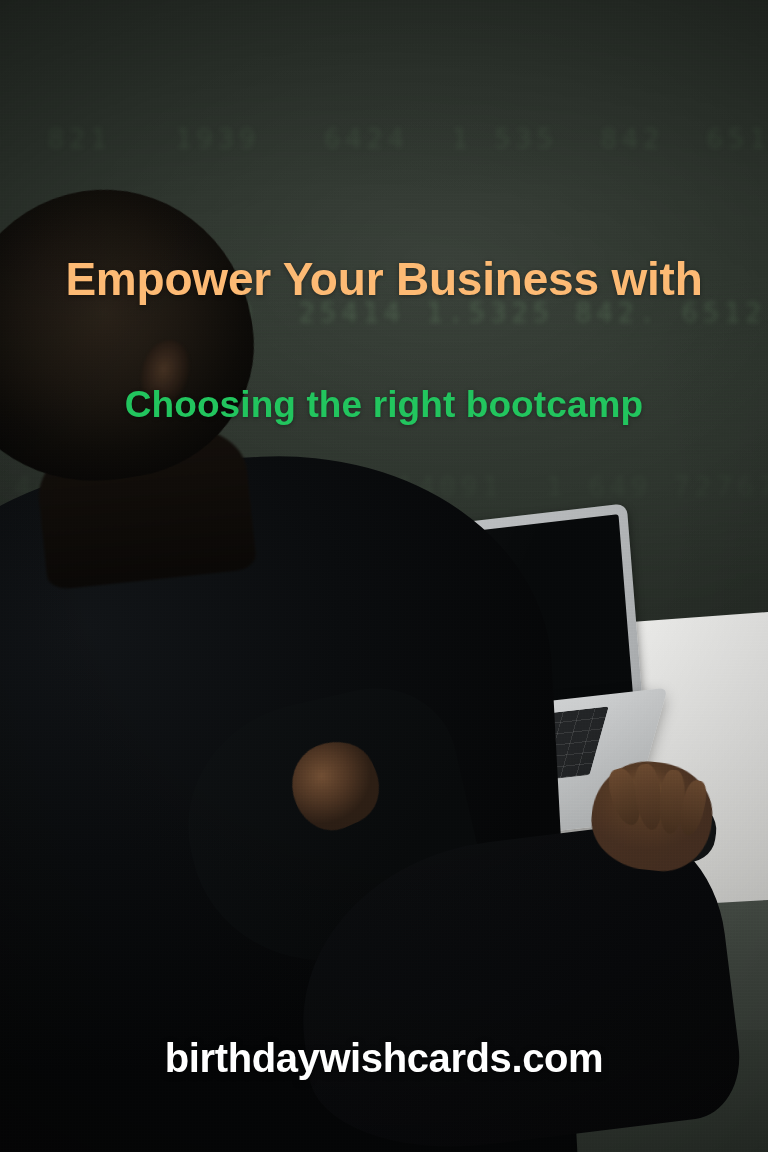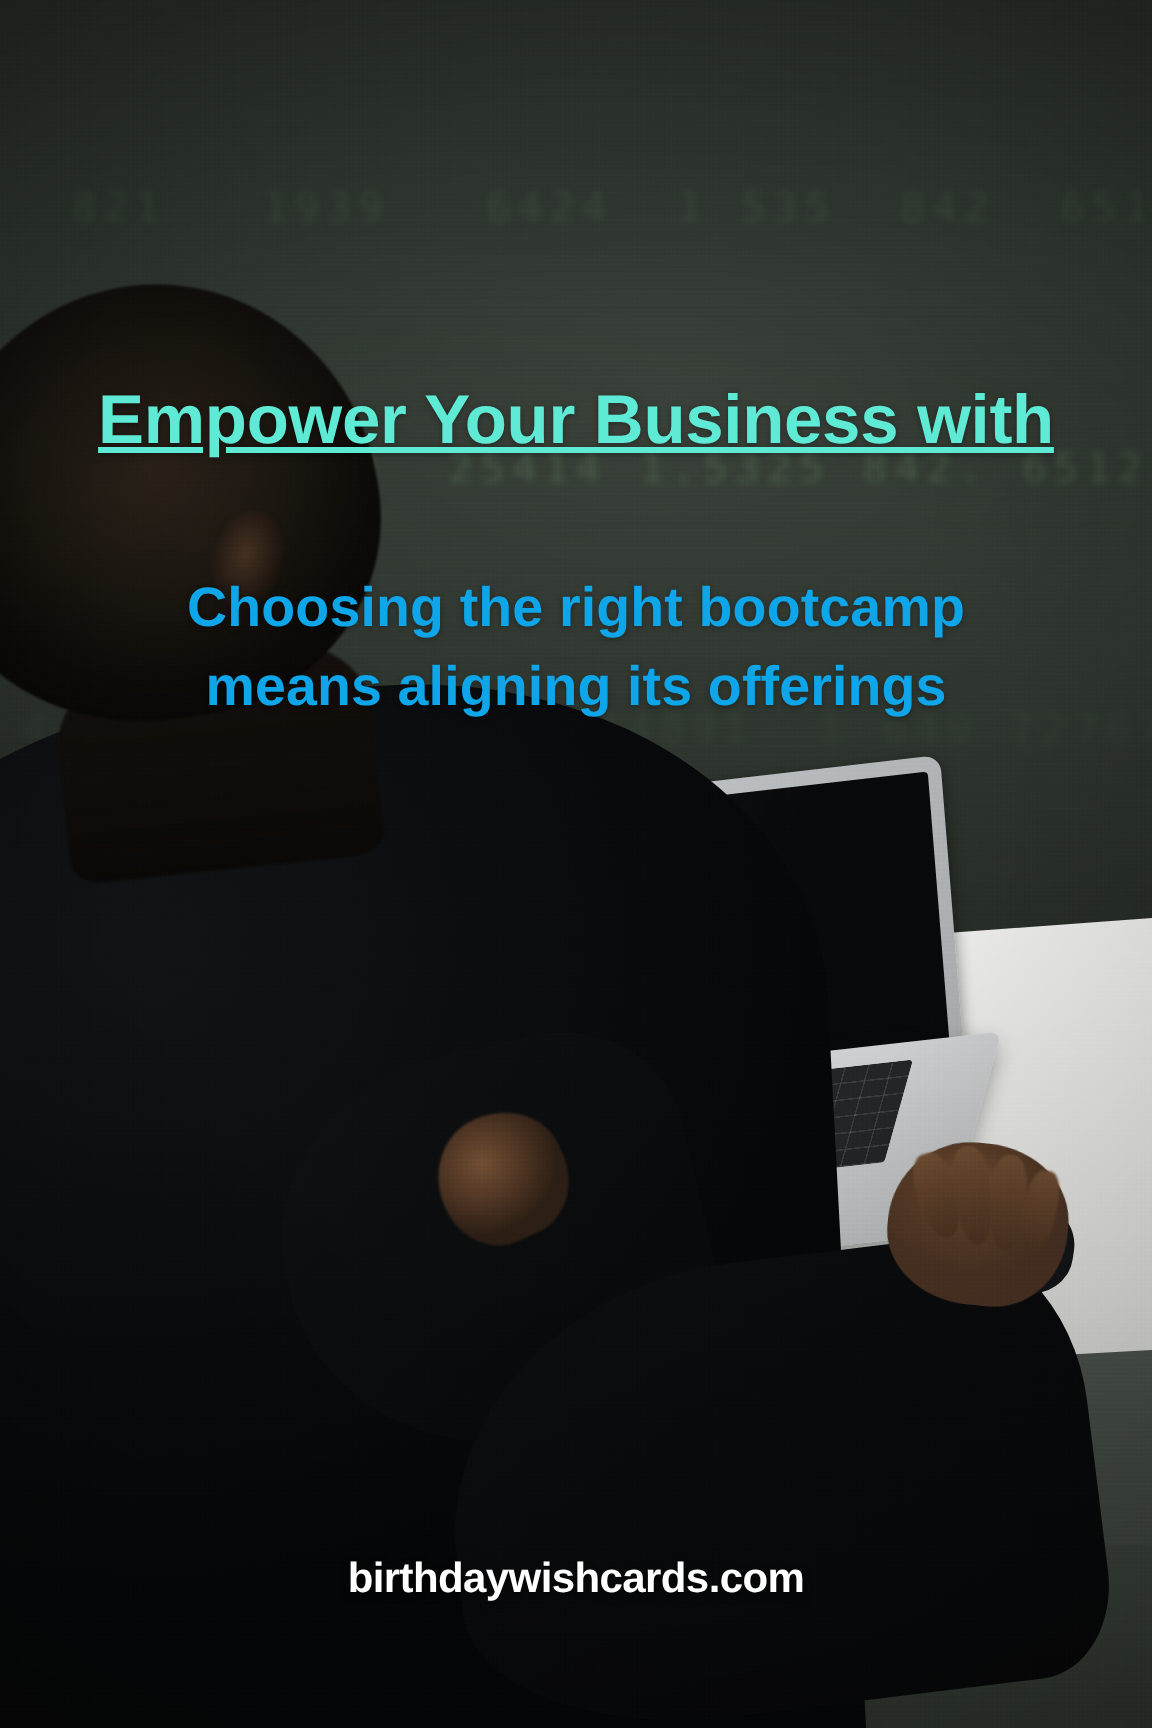--- a/index.html
+++ b/index.html
@@ -386,53 +386,52 @@
   .text-layer {
     position: absolute;
     inset: 0;
   }
   .headline {
     position: absolute;
     left: 0;
     top: 252px;
     width: 768px;
     text-align: center;
-    color: #5eead4;
+    color: #fdba74;
     font-size: 46px;
     font-weight: 700;
     line-height: 55px;
     letter-spacing: -0.2px;
     padding: 0 20px;
     box-sizing: border-box;
     text-shadow: 0 1px 4px rgba(0,0,0,0.35);
-    text-decoration: underline;
   }
   .subhead {
     position: absolute;
     left: 0;
     top: 378px;
     width: 768px;
     text-align: center;
-    color: #0ea5e9;
+    color: #22c55e;
     font-size: 37px;
     font-weight: 700;
     line-height: 53px;
     letter-spacing: 0.1px;
     padding: 0 40px;
     box-sizing: border-box;
     text-shadow: 0 1px 4px rgba(0,0,0,0.35);
   }
   .site-url {
     position: absolute;
     left: 0;
     top: 1036px;
     width: 768px;
     text-align: center;
     color: #ffffff;
-    font-size: 28px;
+    font-size: 40px;
     font-weight: 700;
     letter-spacing: -0.4px;
     text-shadow: 0 2px 6px rgba(0,0,0,0.55);
   }
 </style>
 </head>
 <body>
 
 <div id="poster">
 
@@ -530,19 +529,19 @@
   </div>
 
   <div class="text-layer">
 
     <div class="headline">
       <span>Empower Your Business with</span><br>
     </div>
 
     <div class="subhead">
       <span>Choosing the right bootcamp</span><br>
-      <span>means aligning its offerings</span><br>
+      <br>
     </div>
 
     <div class="site-url">birthdaywishcards.com</div>
   </div>
 
 </div>
 
 </body></html>

